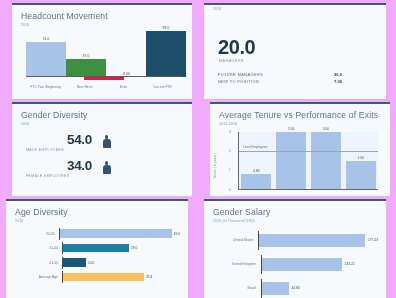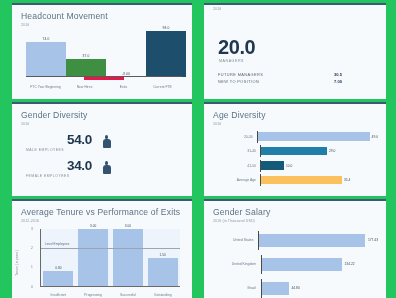--- a/index.html
+++ b/index.html
@@ -7,21 +7,21 @@
     width:396px;height:298px;
     background:#ffffff;
     font-family:"Liberation Sans", sans-serif;
     overflow:hidden;
   }
   .dashboard{
     width:396px;height:298px;
     display:grid;
     grid-template-columns:1fr 1fr;
     grid-template-rows:99px 97px 102px;
-    background:#22c55e;
+    background:#f0abfc;
   }
   .panel{
     position:relative;
     background:#f7fafd;
     margin:3px 6px 0 12px;
     border-top:2px solid #3c5a73;
     box-sizing:border-box;
     overflow:hidden;
   }
   .panel.right{margin:3px 10px 0 6px;}
@@ -184,20 +184,67 @@
         <div class="gd-num">34.0</div>
         <div class="gd-cap">FEMALE EMPLOYEES</div>
       </div>
       <div class="person">
         <div class="head"></div>
         <div class="body"></div>
       </div>
     </div>
   </div>
 
+  <div class="panel">
+    <div class="title">Average Tenure vs Performance of Exits</div>
+    <div class="subtitle">2012-2016</div>
+
+    <div class="tn-plot">
+      <div class="tn-inner"></div>
+
+      <div class="tn-ylabel">Tenure ( in years )</div>
+      <div class="tn-tick" style="top:2px;">3</div>
+      <div class="tn-tick" style="top:21.3px;">2</div>
+      <div class="tn-tick" style="top:40.6px;">1</div>
+      <div class="tn-tick" style="top:60px;">0</div>
+
+      <div class="tn-yaxis"></div>
+
+      <div class="tn-bars">
+        <div class="tn-col">
+          <div class="tn-val">0.80</div>
+          <div class="tn-bar" style="height:15.5px;"></div>
+        </div>
+        <div class="tn-col">
+          <div class="tn-val">3.00</div>
+          <div class="tn-bar" style="height:58px;"></div>
+        </div>
+        <div class="tn-col">
+          <div class="tn-val">3.00</div>
+          <div class="tn-bar" style="height:58px;"></div>
+        </div>
+        <div class="tn-col">
+          <div class="tn-val">1.50</div>
+          <div class="tn-bar" style="height:29px;"></div>
+        </div>
+      </div>
+
+      <div class="tn-refline" style="top:21.3px;"></div>
+      <div class="tn-reftxt" style="top:15.5px;">Level Employees</div>
+
+      <div class="tn-xaxis"></div>
+      <div class="tn-xlabels">
+        <div class="tn-xlab">Insufficient</div>
+        <div class="tn-xlab">Progressing</div>
+        <div class="tn-xlab">Successful</div>
+        <div class="tn-xlab">Outstanding</div>
+      </div>
+    </div>
+  </div>
+
   <div class="panel right">
     <div class="title">Age Diversity</div>
     <div class="subtitle">2016</div>
 
     <div class="ad-chart">
       <div class="ad-row">
         <div class="ad-lab">20-30</div>
         <div class="ad-track">
           <div class="ad-bar" style="width:112px;background:#a7c4e8;"></div>
           <div class="ad-val">49.0</div>
@@ -220,67 +267,20 @@
       <div class="ad-row">
         <div class="ad-lab">Average Age</div>
         <div class="ad-track">
           <div class="ad-bar" style="width:81px;background:#fbc15e;"></div>
           <div class="ad-val">35.4</div>
         </div>
       </div>
     </div>
   </div>
 
-  <div class="panel">
-    <div class="title">Average Tenure vs Performance of Exits</div>
-    <div class="subtitle">2012-2016</div>
-
-    <div class="tn-plot">
-      <div class="tn-inner"></div>
-
-      <div class="tn-ylabel">Tenure ( in years )</div>
-      <div class="tn-tick" style="top:2px;">3</div>
-      <div class="tn-tick" style="top:21.3px;">2</div>
-      <div class="tn-tick" style="top:40.6px;">1</div>
-      <div class="tn-tick" style="top:60px;">0</div>
-
-      <div class="tn-yaxis"></div>
-
-      <div class="tn-bars">
-        <div class="tn-col">
-          <div class="tn-val">0.80</div>
-          <div class="tn-bar" style="height:15.5px;"></div>
-        </div>
-        <div class="tn-col">
-          <div class="tn-val">3.00</div>
-          <div class="tn-bar" style="height:58px;"></div>
-        </div>
-        <div class="tn-col">
-          <div class="tn-val">3.00</div>
-          <div class="tn-bar" style="height:58px;"></div>
-        </div>
-        <div class="tn-col">
-          <div class="tn-val">1.50</div>
-          <div class="tn-bar" style="height:29px;"></div>
-        </div>
-      </div>
-
-      <div class="tn-refline" style="top:21.3px;"></div>
-      <div class="tn-reftxt" style="top:15.5px;">Level Employees</div>
-
-      <div class="tn-xaxis"></div>
-      <div class="tn-xlabels">
-        <div class="tn-xlab">Insufficient</div>
-        <div class="tn-xlab">Progressing</div>
-        <div class="tn-xlab">Successful</div>
-        <div class="tn-xlab">Outstanding</div>
-      </div>
-    </div>
-  </div>
-
   <div class="panel right">
     <div class="title">Gender Salary</div>
     <div class="subtitle">2016 (in Thousand USD)</div>
 
     <div class="sl-chart">
       <div class="sl-row">
         <div class="sl-lab">United States</div>
         <div class="sl-track">
           <div class="sl-bar" style="width:106px;"></div>
           <div class="sl-val">177.43</div>

